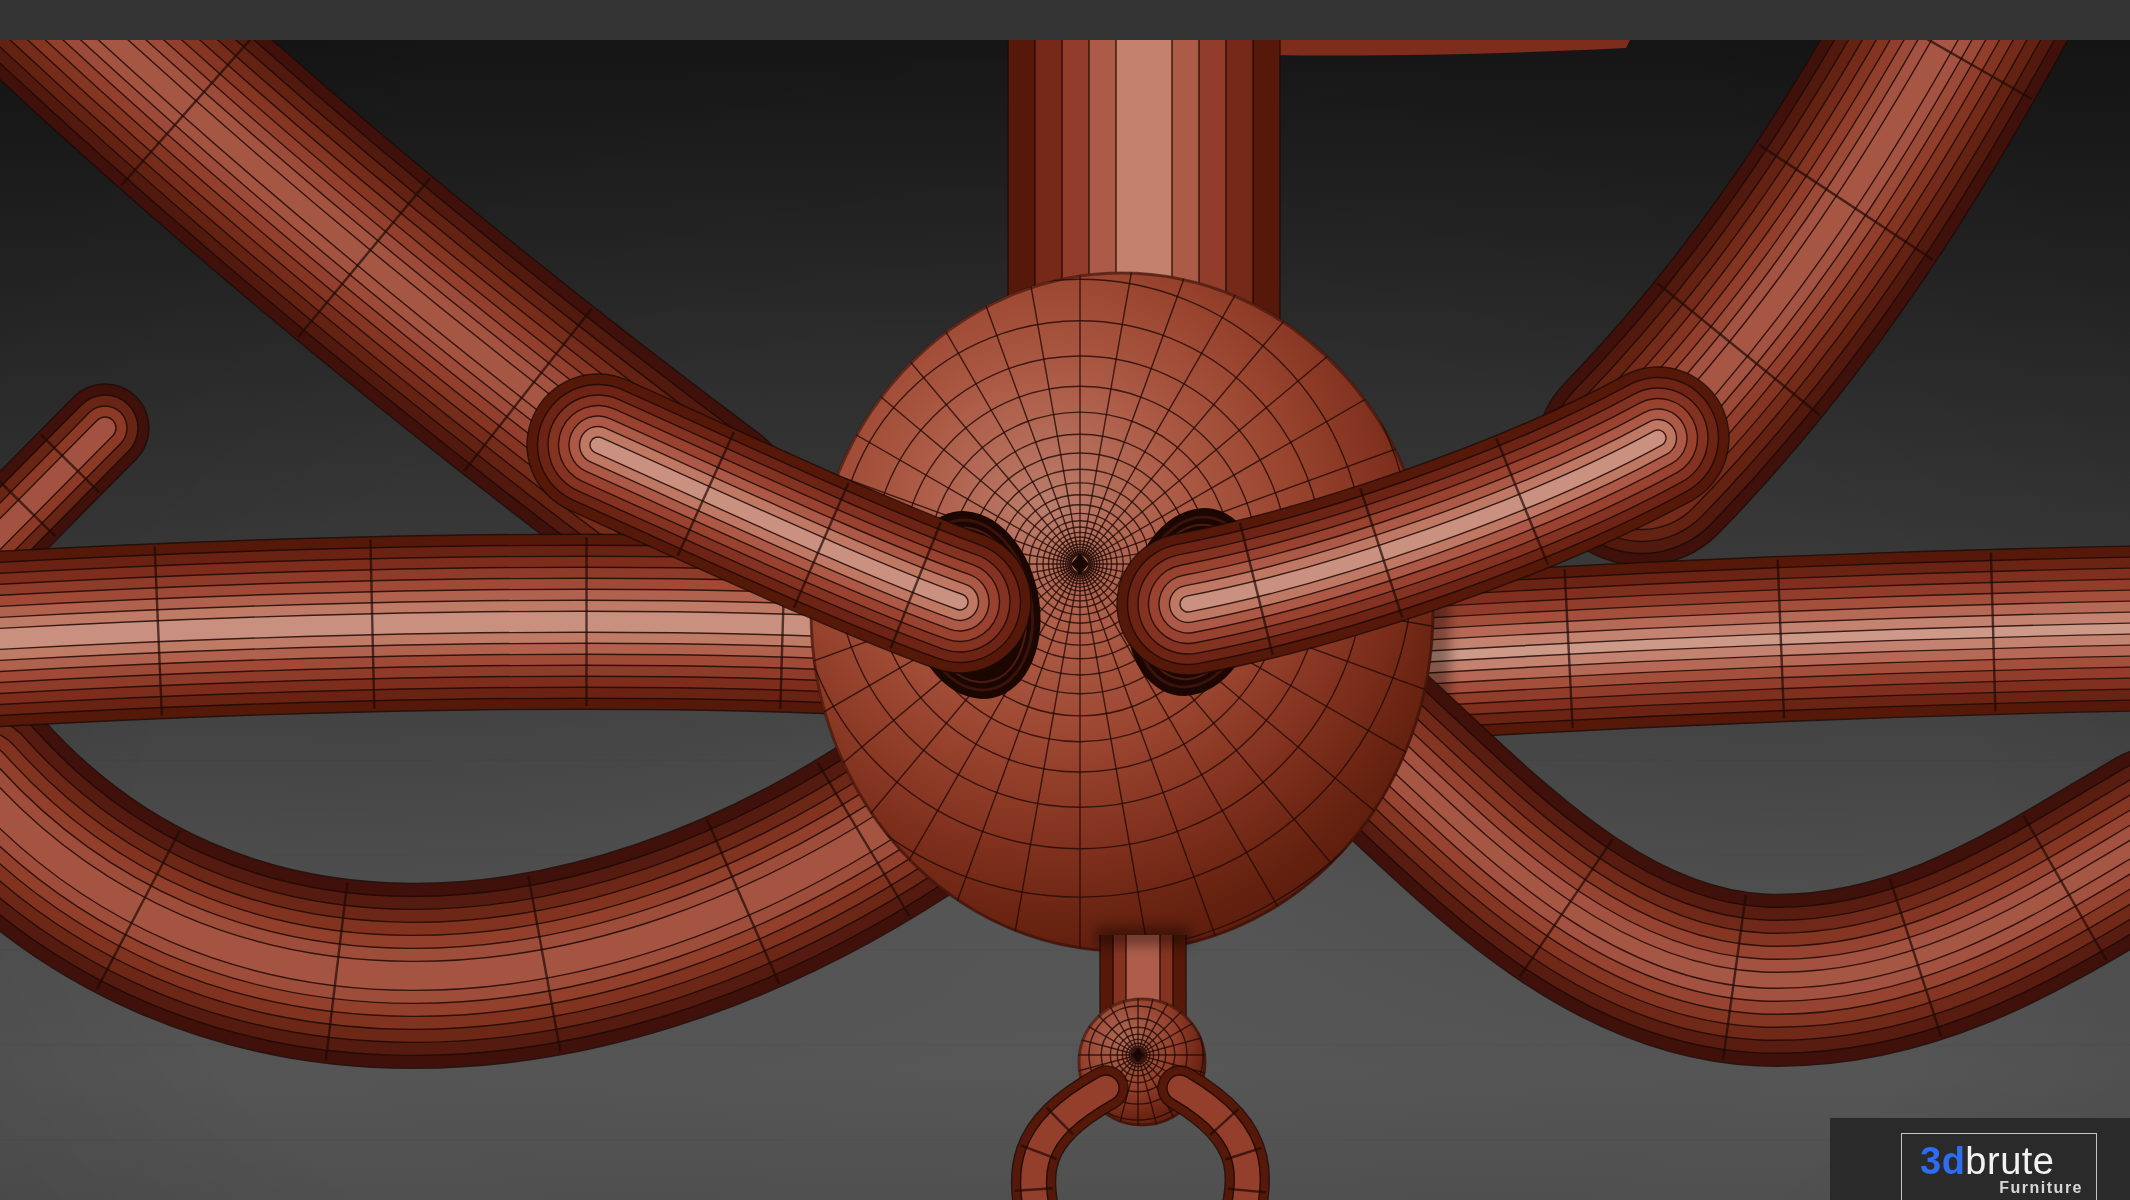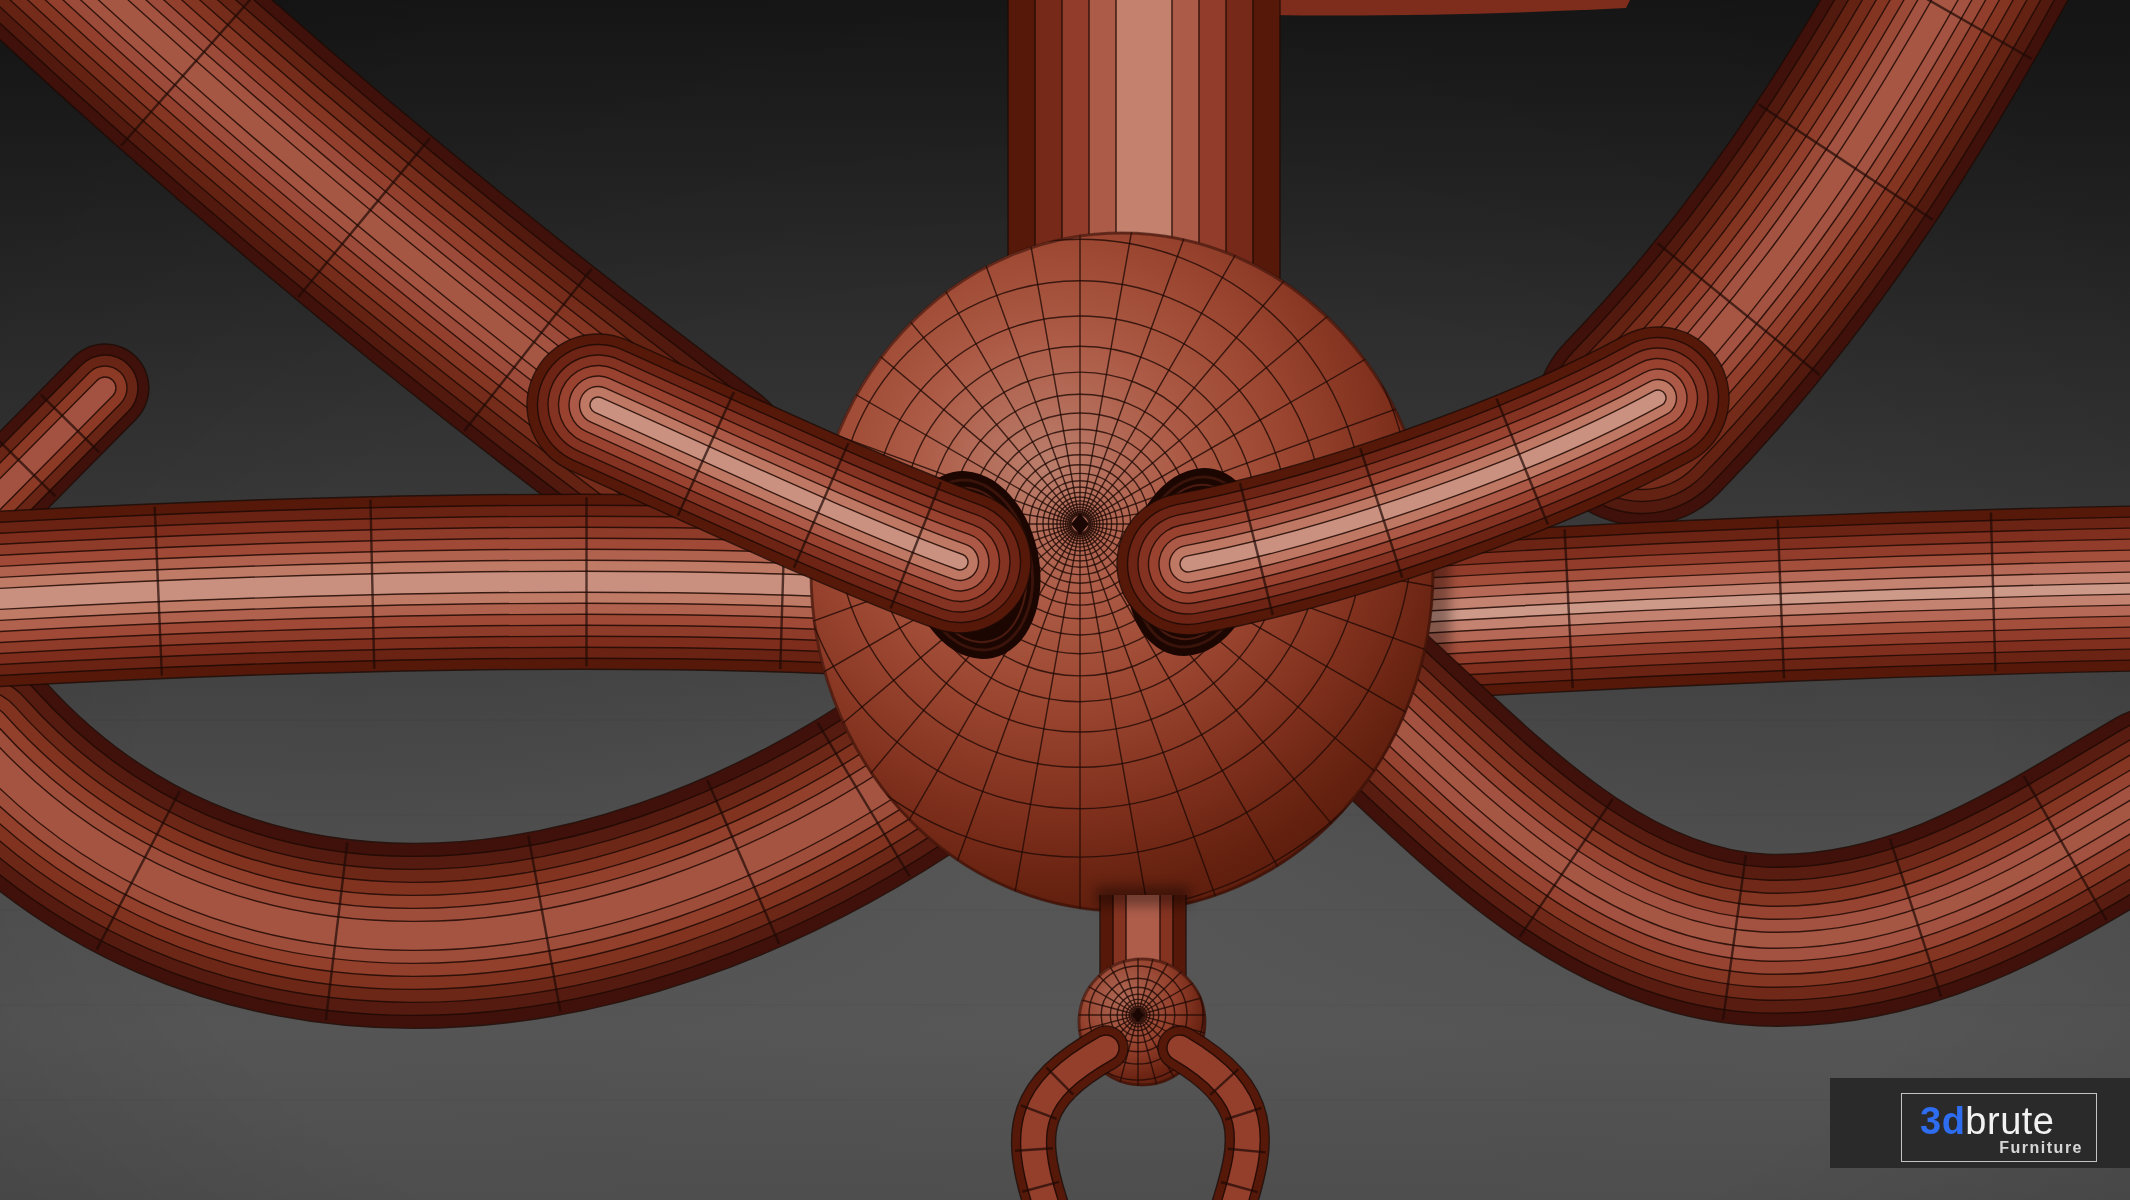--- a/index.html
+++ b/index.html
@@ -1,20 +1,20 @@
 <!DOCTYPE html>
 <html><head>
 <meta charset="utf-8">
 <style>
   html,body{margin:0;padding:0;}
   body{
     width:2130px;height:1200px;position:relative;overflow:hidden;
     background:#333;font-family:"Liberation Sans", sans-serif;
   }
-  .stage{position:absolute;inset:0;}
+  .stage{position:absolute;inset:0;margin-top:40px;}
   svg{display:block;}
   .wm-band{
     position:absolute;left:1830px;top:1078px;width:300px;height:90px;
     background:var(--logo-panel,#2a2a2a);
   }
   .wm-box{
     position:absolute;left:71px;top:15px;width:196px;height:69px;
     border:1px solid var(--logo-border,#c4c4c4);box-sizing:border-box;
   }
   .brand{

